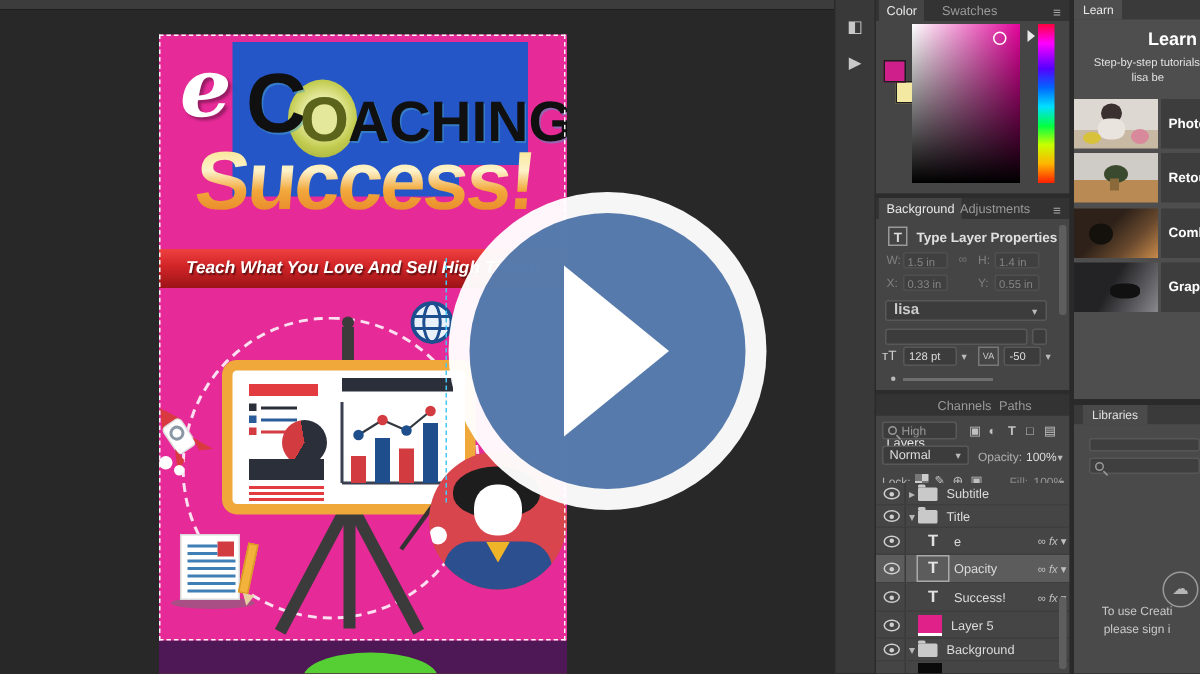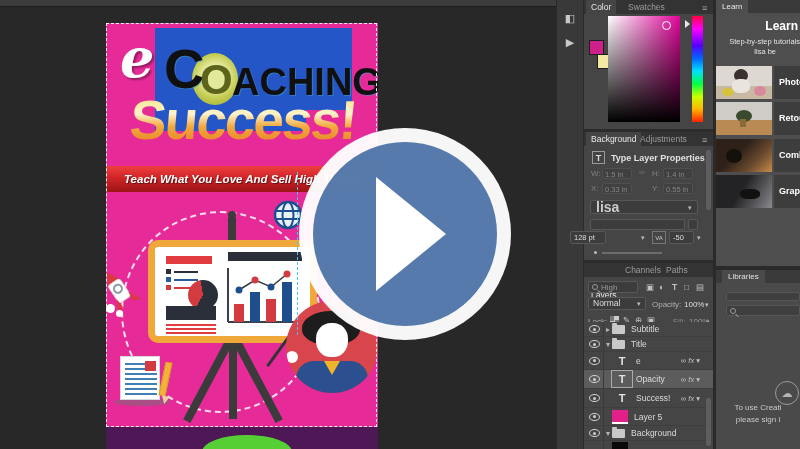--- a/index.html
+++ b/index.html
@@ -107,21 +107,21 @@
   .layer-row { left:584px; width:129px; background:#454545; border-bottom:1px solid #3e3e3e; display:flex; align-items:center; }
   .layer-row.selected { background:#5c5c5c; }
   .eye { width:11px; height:8px; border:1px solid #cfcfcf; border-radius:50%; position:relative; margin-left:5px; flex:none; }
   .eye::after { content:""; position:absolute; left:3px; top:1.5px; width:3px; height:3px; border-radius:50%; background:#cfcfcf; }
   .eyecell { width:20px; border-right:1px solid #3a3a3a; align-self:stretch; display:flex; align-items:center; flex:none; }
   .tw { font-size:8px; color:#b5b5b5; width:8px; text-align:center; flex:none; }
   .folder { width:13px; height:9px; background:#c9c9c9; border-radius:1px; position:relative; flex:none; }
   .folder::before { content:""; position:absolute; top:-2px; left:0; width:5px; height:2px; background:#c9c9c9; border-radius:1px 1px 0 0; }
   .lname { font-size:8.5px; color:#dcdcdc; margin-left:6px; white-space:nowrap; }
   .type-thumb { font-size:11px; font-weight:bold; color:#e2e2e2; width:16px; text-align:center; flex:none; }
-  .fxgrp { margin-left:auto; margin-right:13px; font-size:7.5px; color:#c0c0c0; white-space:nowrap; }
+  .fxgrp { margin-left:auto; margin-right:2px; font-size:7.5px; color:#c0c0c0; white-space:nowrap; }
   .mini-lock { width:7px; height:5px; background:#c9c9c9; border-radius:1px; position:relative; display:inline-block; }
   .mini-lock::before { content:""; position:absolute; top:-4px; left:1px; width:4px; height:4px; border:1px solid #c9c9c9; border-bottom:none; border-radius:3px 3px 0 0; }
   .magnifier { width:6px; height:6px; border:1px solid #999; border-radius:50%; position:relative; display:inline-block; }
   .magnifier::after { content:""; position:absolute; width:4px; height:1px; background:#999; transform:rotate(45deg); left:4px; top:6px; }
   .ficon { font-size:8.5px; color:#c0c0c0; }
   .scroll-thumb { width:5px; background:#5e5e5e; border-radius:2px; left:706px; }
 
   
   .learn-col { left:716px; top:0; width:84px; height:449px; background:#4e4e4e; }
   .col-div { left:713px; top:0; width:3px; height:449px; background:#2a2a2a; }
@@ -284,26 +284,26 @@
   <span class="abs" style="left:51px;top:0;color:#999;font-size:8px;">∞</span>
   <span class="lbl" style="position:absolute;left:64px;top:1px;">H:</span>
   <span class="abs fieldbox" style="left:75px;top:0;width:30px;height:11px;padding:1px 2px;">1.4 in</span>
 </div>
 <div class="abs" style="left:588px;top:183px;width:122px;opacity:.55;">
   <span class="lbl" style="position:absolute;left:3px;top:1px;">X:</span>
   <span class="abs fieldbox" style="left:14px;top:0;width:30px;height:11px;padding:1px 2px;">0.33 in</span>
   <span class="lbl" style="position:absolute;left:64px;top:1px;">Y:</span>
   <span class="abs fieldbox" style="left:75px;top:0;width:30px;height:11px;padding:1px 2px;">0.55 in</span>
 </div>
-<div class="abs fieldbox" style="left:590px;top:200px;width:108px;height:14px;line-height:12px;padding-left:5px;color:#ccc;font-size:14px;font-weight:bold;">lisa</div>
+<div class="abs fieldbox" style="left:590px;top:200px;width:108px;height:14px;line-height:12px;padding-left:5px;color:#ccc;font-size:10px;font-weight:bold;">lisa</div>
 <span class="abs chev" style="left:688px;top:204px;">▾</span>
 <div class="abs fieldbox" style="left:590px;top:219px;width:95px;height:11px;"></div>
 <div class="abs fieldbox" style="left:688px;top:219px;width:10px;height:11px;"></div>
 <span class="abs" style="left:588px;top:232px;color:#ccc;font-size:9px;">тT</span>
-<span class="abs fieldbox" style="left:570px;top:231px;width:36px;height:13px;line-height:11px;padding-left:3px;color:#ddd;">128 pt</span>
+<span class="abs fieldbox" style="left:602px;top:231px;width:36px;height:13px;line-height:11px;padding-left:3px;color:#ddd;">128 pt</span>
 <span class="abs chev" style="left:641px;top:234px;">▾</span>
 <span class="abs" style="left:652px;top:231px;width:14px;height:13px;border:1px solid #777;color:#ccc;font-size:6px;text-align:center;line-height:12px;">VA</span>
 <span class="abs fieldbox" style="left:669px;top:231px;width:25px;height:13px;line-height:11px;padding-left:3px;color:#ddd;">-50</span>
 <span class="abs chev" style="left:697px;top:234px;">▾</span>
 <span class="abs" style="left:594px;top:251px;width:3px;height:3px;border-radius:50%;background:#bbb;"></span>
 <div class="abs" style="left:602px;top:252px;width:60px;height:2px;background:#6e6e6e;"></div>
 <div class="abs scroll-thumb" style="top:150px;height:60px;"></div>
 
 
 <div class="abs" style="left:584px;top:260px;width:129px;height:3px;background:#2c2c2c;"></div>

